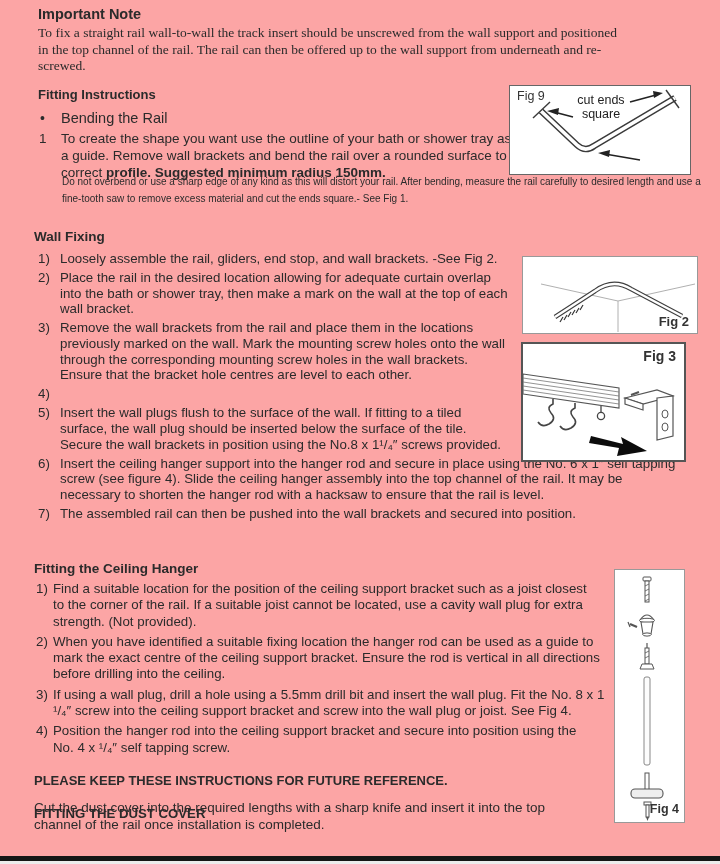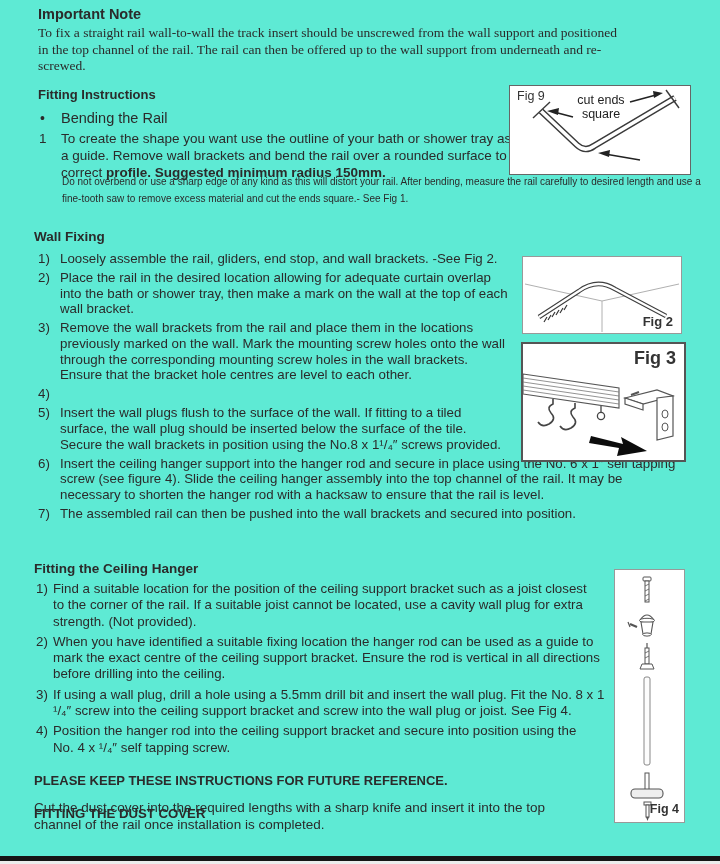--- a/index.html
+++ b/index.html
@@ -1,16 +1,16 @@
 <!DOCTYPE html>
 <html><head>
 <meta charset="utf-8">
 <style>
   html,body{margin:0;padding:0;background:#fff;}
-  .page{position:relative;width:720px;height:864px;background:#5eead4;overflow:hidden;
+  .page{position:relative;width:720px;height:864px;background:#fca5a5;overflow:hidden;
         font-family:"Liberation Sans","DejaVu Sans",sans-serif;color:#2b2b2b;}
   .abs{position:absolute;}
   .h-bold{font-weight:bold;}
   .body-text{font-size:13.5px;line-height:16.5px;}
   .list{display:block;}
   .row{display:flex;align-items:flex-start;margin-bottom:3.5px;}
   .num{flex:0 0 22px;font-size:13.3px;line-height:15.6px;}
   .itext{font-size:13.3px;line-height:15.6px;}
   .figbox{position:absolute;background:#fff;}
   .figlabel{position:absolute;font-size:12.5px;color:#333;}
@@ -110,21 +110,21 @@
       <polygon points="37,25 49,22 48,29" fill="#222"></polygon>
       <line x1="120" y1="16" x2="146" y2="9" stroke="#222" stroke-width="1.6"></line>
       <polygon points="153,7 143,5 144,12" fill="#222"></polygon>
       <line x1="130" y1="74" x2="95" y2="68" stroke="#222" stroke-width="1.6"></line>
       <polygon points="88,67 100,64 99,71" fill="#222"></polygon>
     </svg>
     <div class="figlabel" style="left:7px;top:3px;">Fig 9</div>
     <div class="ann" style="left:52px;top:8px;width:78px;">cut ends square</div>
   </div>
 
-  <div class="figbox" style="left:522px;top:256px;width:158px;height:76px;border:1px solid #999;">
+  <div class="figbox" style="left:522px;top:256px;width:158px;height:76px;border:1px solid #999;padding-left:16px;">
     <svg width="158" height="76" viewBox="0 0 158 76">
       <line x1="2" y1="27" x2="79" y2="44" stroke="#b0b0b0" stroke-width="1"></line>
       <line x1="156" y1="27" x2="79" y2="44" stroke="#b0b0b0" stroke-width="1"></line>
       <line x1="79" y1="44" x2="79" y2="75" stroke="#b0b0b0" stroke-width="1"></line>
       <path d="M 16 60 L 56 34 Q 74 21 92 32 L 143 59" fill="none" stroke="#3f3f3f" stroke-width="4.6"></path>
       <path d="M 16 60 L 56 34 Q 74 21 92 32 L 143 59" fill="none" stroke="#ffffff" stroke-width="2.4"></path>
       <g stroke="#333" stroke-width="1.2">
         <line x1="24" y1="60" x2="21" y2="65"></line>
         <line x1="28" y1="58" x2="25" y2="63"></line>
         <line x1="32" y1="55" x2="29" y2="60"></line>
@@ -150,21 +150,21 @@
       <g>
         <polygon points="102,54 134,46 150,52 120,60" fill="#fff" stroke="#555" stroke-width="1.2"></polygon>
         <polygon points="102,54 120,60 120,66 102,60" fill="#fff" stroke="#555" stroke-width="1.2"></polygon>
         <polygon points="134,54 150,52 150,92 134,96" fill="#fff" stroke="#555" stroke-width="1.2"></polygon>
         <ellipse cx="142" cy="70" rx="3" ry="4" fill="none" stroke="#555" stroke-width="1"></ellipse>
         <ellipse cx="142" cy="83" rx="3" ry="4" fill="none" stroke="#555" stroke-width="1"></ellipse>
         <line x1="108" y1="51" x2="116" y2="48" stroke="#555" stroke-width="2"></line>
       </g>
       <polygon points="68,92 100,100 98,93 124,107 94,112 96,104 66,99" fill="#0c0c0c"></polygon>
     </svg>
-    <div class="figlabel h-bold" style="right:8px;top:4px;font-size:18px;">Fig 3</div>
+    <div class="figlabel h-bold" style="right:8px;top:4px;font-size:14px;">Fig 3</div>
   </div>
 
   <div class="figbox" style="left:614px;top:569px;width:69px;height:252px;border:1px solid #999;">
     <svg width="69" height="252" viewBox="0 0 69 252">
 
       <rect x="28" y="7" width="8" height="4" rx="1" fill="#fff" stroke="#555" stroke-width="1"></rect>
       <rect x="30" y="11" width="4" height="21" fill="#fff" stroke="#555" stroke-width="1"></rect>
       <line x1="30" y1="16" x2="34" y2="14" stroke="#555" stroke-width="0.8"></line>
       <line x1="30" y1="21" x2="34" y2="19" stroke="#555" stroke-width="0.8"></line>
       <line x1="30" y1="26" x2="34" y2="24" stroke="#555" stroke-width="0.8"></line>

